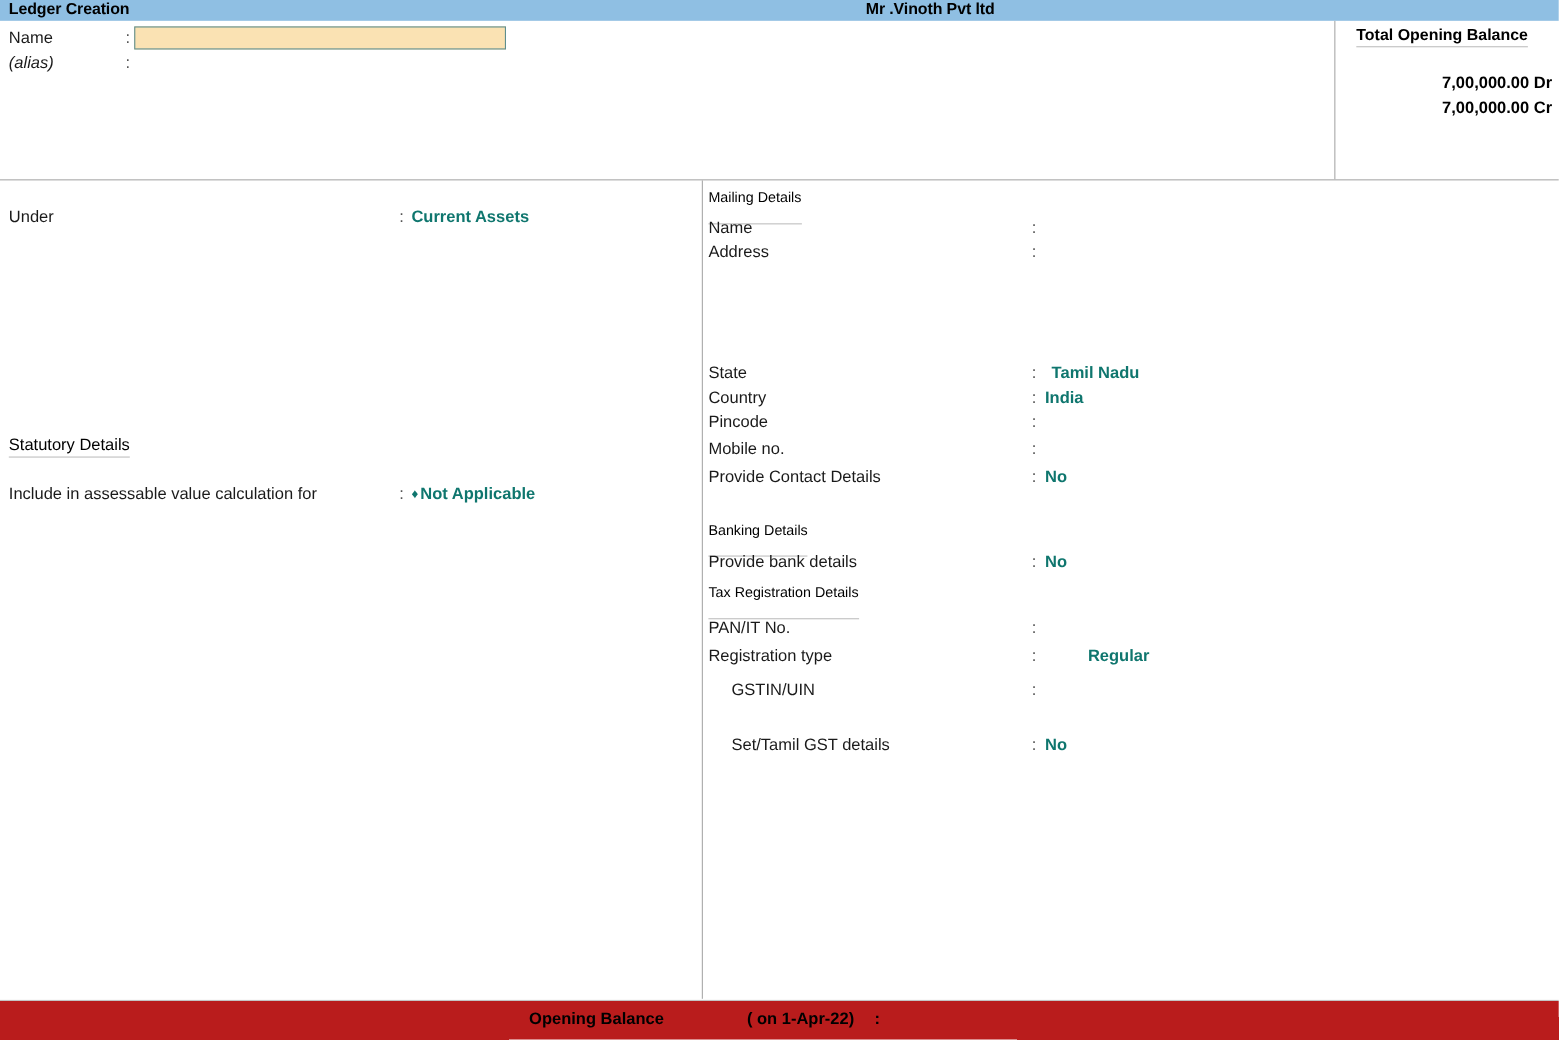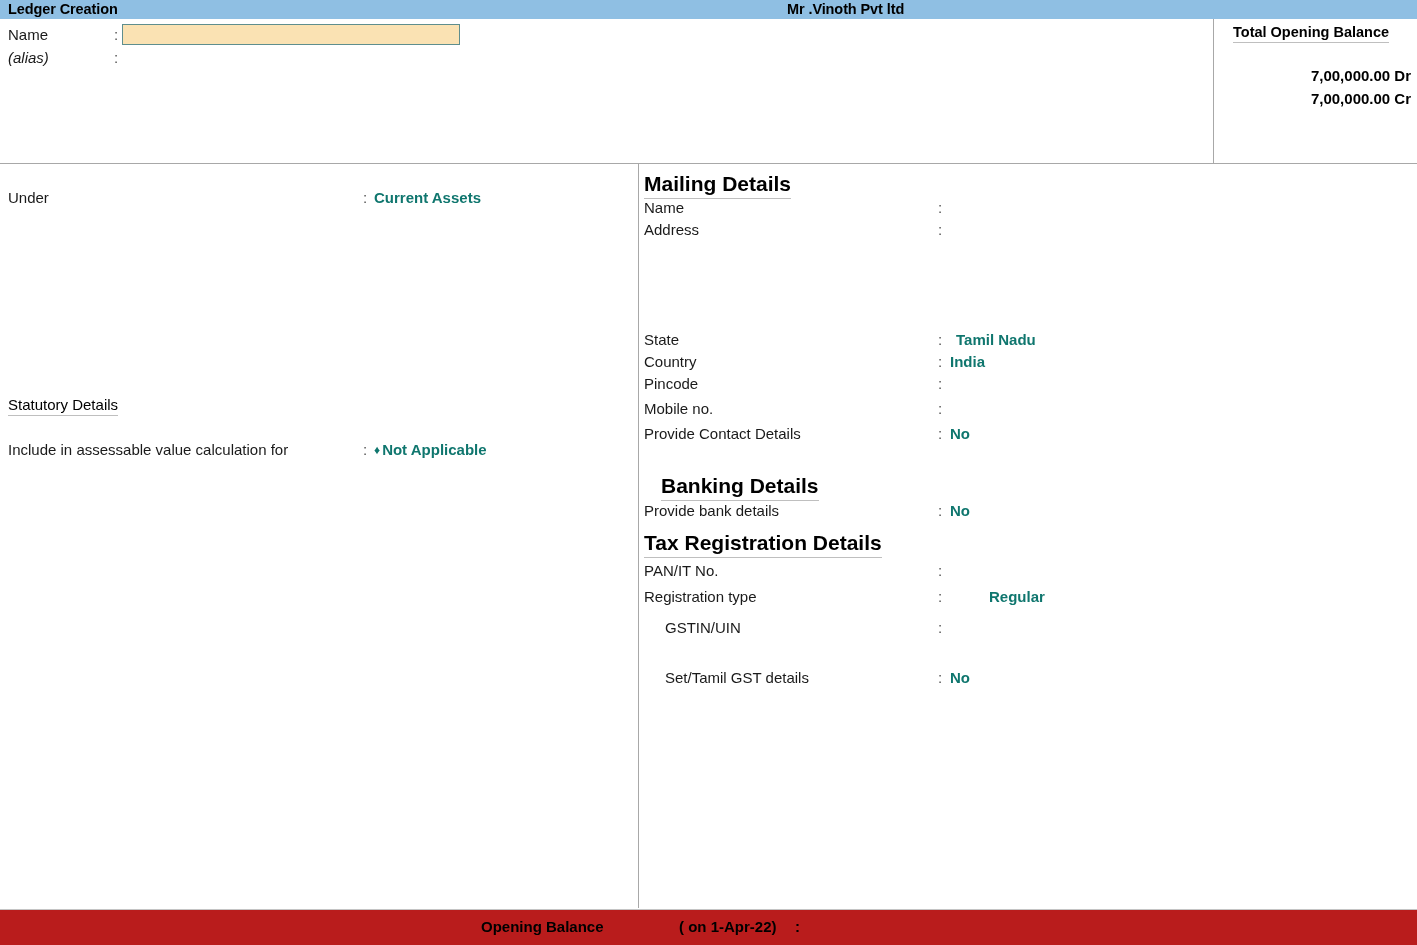--- a/index.html
+++ b/index.html
@@ -166,23 +166,23 @@
   }
 
   
   #right-panel {
     position: absolute;
     left: 639px; top: 164px;
     width: 778px; height: 744px;
   }
   .section-heading {
     position: absolute;
-    font-size: 21px;
-    font-weight: bold;
-    padding-bottom: 2px;
+    font-size: 13px;
+    font-weight: normal;
+    padding-bottom: 16px;
     border-bottom: 1px solid #bfbfbf;
     white-space: nowrap;
   }
   .r-lbl { left: 5px; }
   .r-lbl-indent { left: 26px; }
   .r-colon { left: 299px; }
   .r-val { left: 311px; }
 
   
   #hr-bottom {
@@ -280,21 +280,21 @@
   <span class="val r-val" style="top:211px;"></span>
 
   <span class="lbl r-lbl" style="top:236px;">Mobile no.</span>
   <span class="colon r-colon" style="top:236px;">:</span>
   <span class="val r-val" style="top:236px;"></span>
 
   <span class="lbl r-lbl" style="top:261px;">Provide Contact Details</span>
   <span class="colon r-colon" style="top:261px;">:</span>
   <span class="val" style="left:311px; top:261px;">No</span>
 
-  <span class="section-heading" style="left:5px; top:310px;margin-left:17px;">Banking Details</span>
+  <span class="section-heading" style="left:5px; top:310px;">Banking Details</span>
 
   <span class="lbl r-lbl" style="top:338px;">Provide bank details</span>
   <span class="colon r-colon" style="top:338px;">:</span>
   <span class="val" style="left:311px; top:338px;">No</span>
 
   <span class="section-heading" style="left:5px; top:367px;">Tax Registration Details</span>
 
   <span class="lbl r-lbl" style="top:398px;">PAN/IT No.</span>
   <span class="colon r-colon" style="top:398px;">:</span>
   <span class="val r-val" style="top:398px;"></span>

